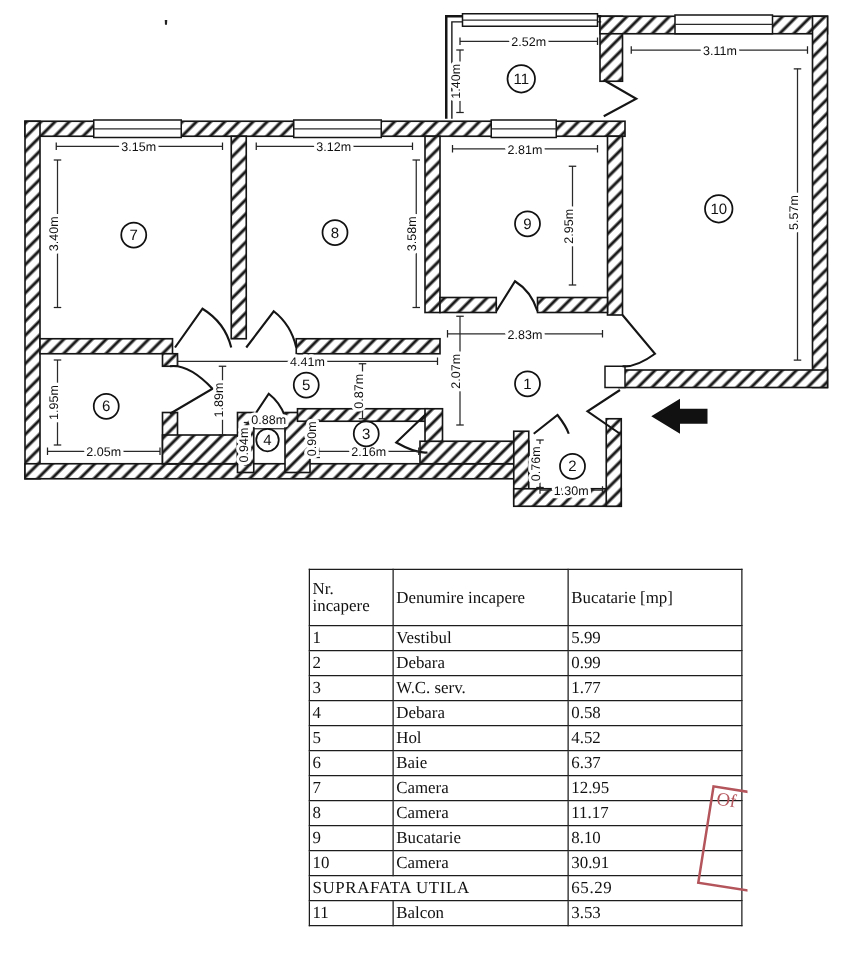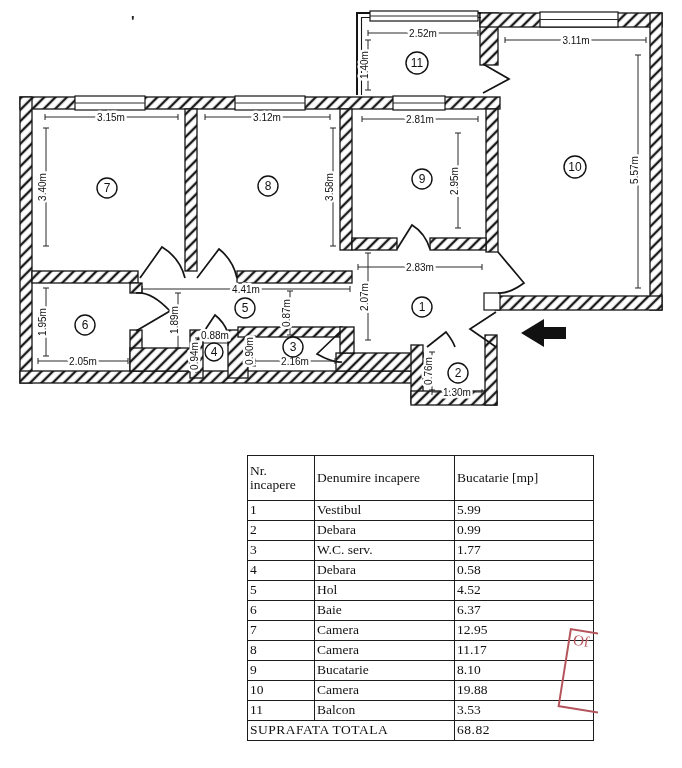--- a/index.html
+++ b/index.html
@@ -237,30 +237,30 @@
     <td>11.17</td>
   </tr>
   <tr>
     <td>9</td>
     <td>Bucatarie</td>
     <td>8.10</td>
   </tr>
   <tr>
     <td>10</td>
     <td>Camera</td>
-    <td>19.88</td>
+    <td>30.91</td>
+  </tr>
+  <tr class="sum">
+    <td colspan="2">SUPRAFATA UTILA</td>
+    <td>65.29</td>
   </tr>
   <tr>
     <td>11</td>
     <td>Balcon</td>
     <td>3.53</td>
-  </tr>
-  <tr class="sum">
-    <td colspan="2">SUPRAFATA TOTALA</td>
-    <td>68.82</td>
   </tr>
 </tbody>
   </table>
 
 <div class="stamp-clip">
   <div class="stamp-box">
     <span class="stamp-text">Of</span>
   </div>
 </div>
 

